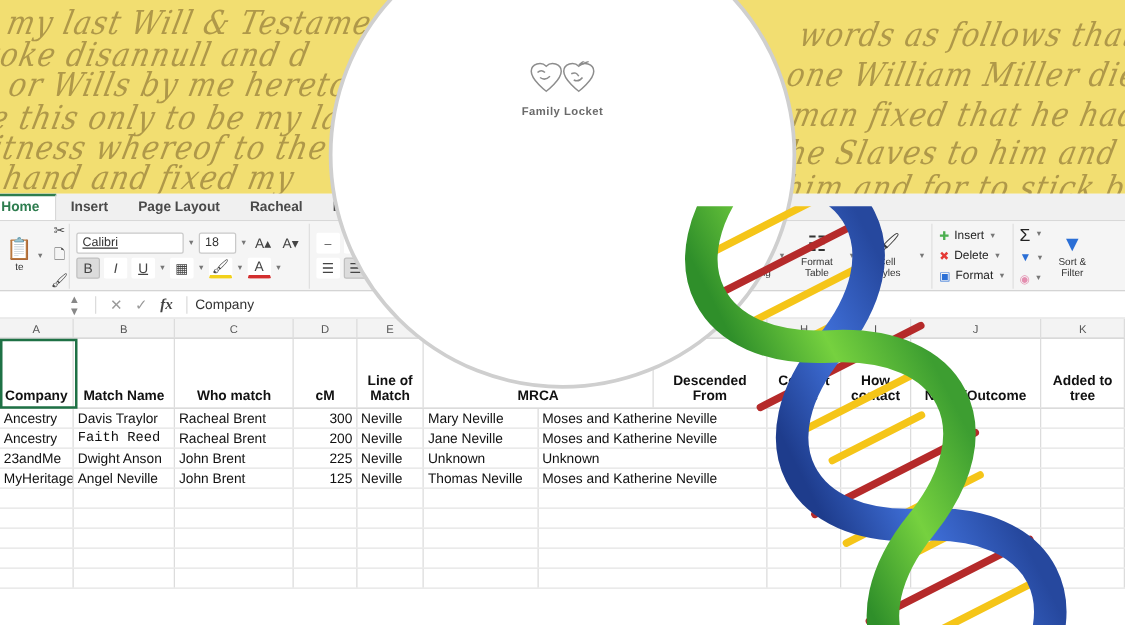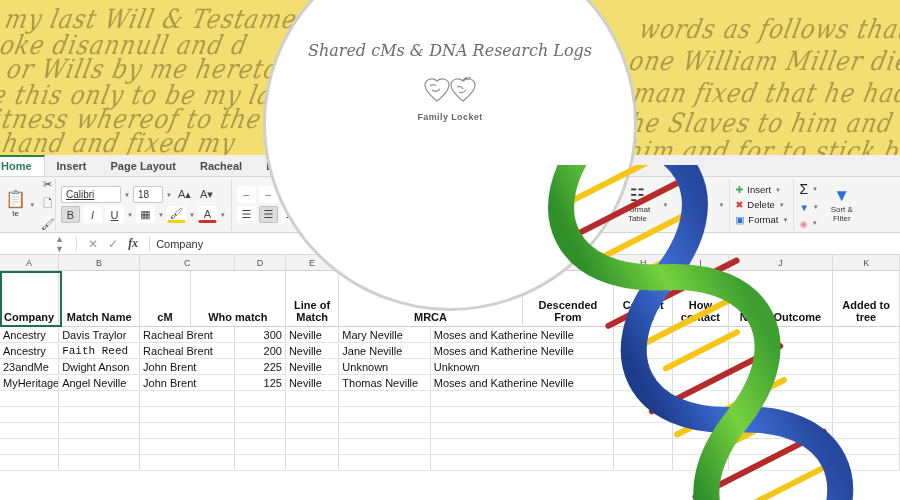--- a/index.html
+++ b/index.html
@@ -139,21 +139,21 @@
         <div class="rcol">
           <span class="btn flat">✂</span>
           <span class="btn flat">🗋</span>
           <span class="btn flat">🖌</span>
         </div>
       </div>
 
       <div class="rgroup">
         <div class="rcol">
           <div class="rrow">
-            <span class="ctrl" style="width:60px;text-decoration:underline;">Calibri</span>
+            <span class="ctrl" style="width:86px;text-decoration:underline;">Calibri</span>
             <span class="caret">▼</span>
             <span class="ctrl" style="width:30px;">18</span>
             <span class="caret">▼</span>
             <span class="btn flat">A▴</span>
             <span class="btn flat">A▾</span>
           </div>
           <div class="rrow">
             <span class="btn pressed">B</span>
             <span class="btn" style="font-style:italic;">I</span>
             <span class="btn" style="text-decoration:underline;">U</span>
@@ -296,22 +296,22 @@
         <div class="ch" style="width:193px;">G</div>
         <div class="ch" style="width:62px;">H</div>
         <div class="ch" style="width:58px;">I</div>
         <div class="ch" style="width:110px;">J</div>
         <div class="ch" style="width:70px;">K</div>
       </div>
 
       <div class="row hdrow">
         <div class="cell" style="width:62px;">Company</div>
         <div class="cell" style="width:85px;">Match Name</div>
+        <div class="cell" style="width:100px;">Who match</div>
         <div class="cell" style="width:53px;">cM</div>
-        <div class="cell" style="width:100px;">Who match</div>
         <div class="cell" style="width:56px;">Line of Match</div>
         <div class="cell" style="width:193px;">MRCA</div>
         <div class="cell" style="width:96px;">Descended From</div>
         <div class="cell" style="width:62px;">Contact date</div>
         <div class="cell" style="width:58px;">How contact</div>
         <div class="cell" style="width:110px;">Notes/Outcome</div>
         <div class="cell" style="width:70px;">Added to tree</div>
       </div>
 
       <div class="row">
@@ -470,21 +470,20 @@
         <line x1="130" y1="342" x2="250" y2="342" stroke="#f5c518"></line>
       </g>
 
       <path d="M190,-60 C 280,-20 280,60 190,100 C 100,140 100,220 190,260 C 280,300 280,380 190,420" fill="none" stroke="url(#gb)" stroke-width="26" stroke-linecap="round"></path>
 
       <path d="M190,-60 C 100,-20 100,60 190,100 C 280,140 280,220 190,260 C 100,300 100,380 190,420" fill="none" stroke="url(#gg)" stroke-width="26" stroke-linecap="round"></path>
     </g>
   </svg>
 
   <div class="circle">
-    <div class="csub">Shared cMs &amp; DNA Research Logs</div>
     <div class="logo">
       <svg width="62" height="34" viewBox="0 0 62 34">
         <g fill="none" stroke="#8d8d8d" stroke-width="1.2">
           <path d="M30 8 C30 2, 22 0, 18 4 C14 0, 6 2, 6 8 C6 15, 18 24, 18 24 C18 24, 30 15, 30 8 Z"></path>
           <path d="M56 8 C56 2, 48 0, 44 4 C40 0, 32 2, 32 8 C32 15, 44 24, 44 24 C44 24, 56 15, 56 8 Z"></path>
           <path d="M44 3 L49 -1 M45 3 L52 0"></path>
           <path d="M11 9 q3 -3 6 0 M13 13 q4 3 8 -1"></path>
           <path d="M38 10 q4 -2 6 2 M40 15 q4 2 7 -2"></path>
         </g>
       </svg>

